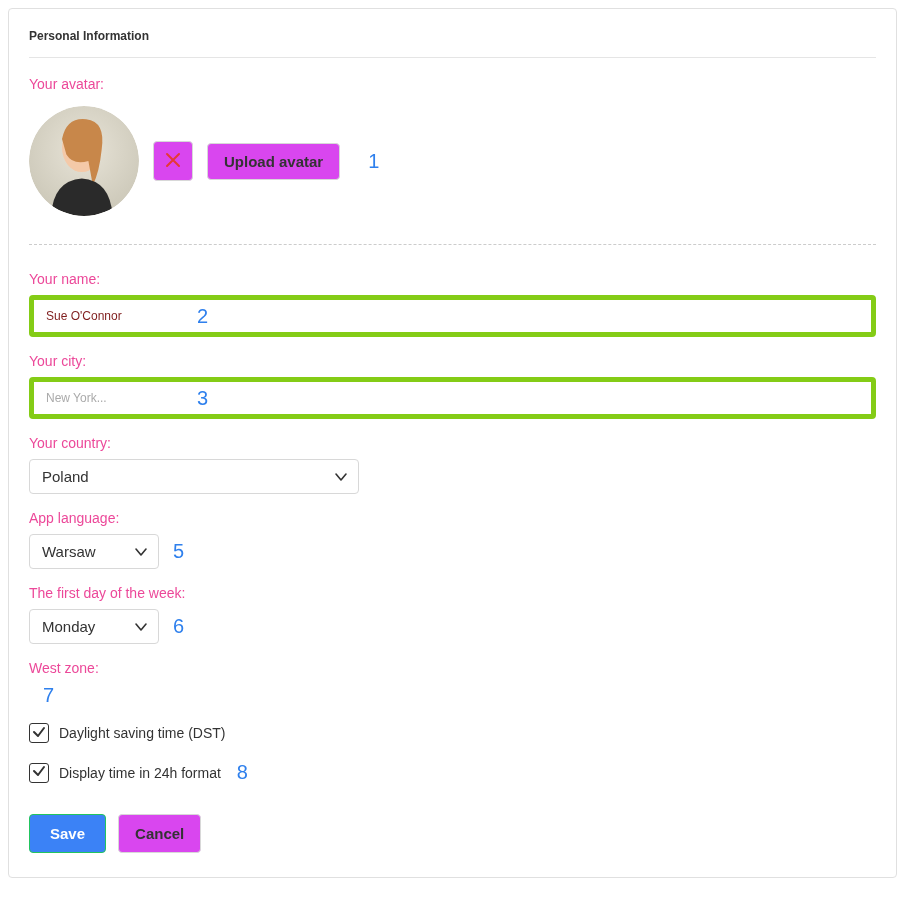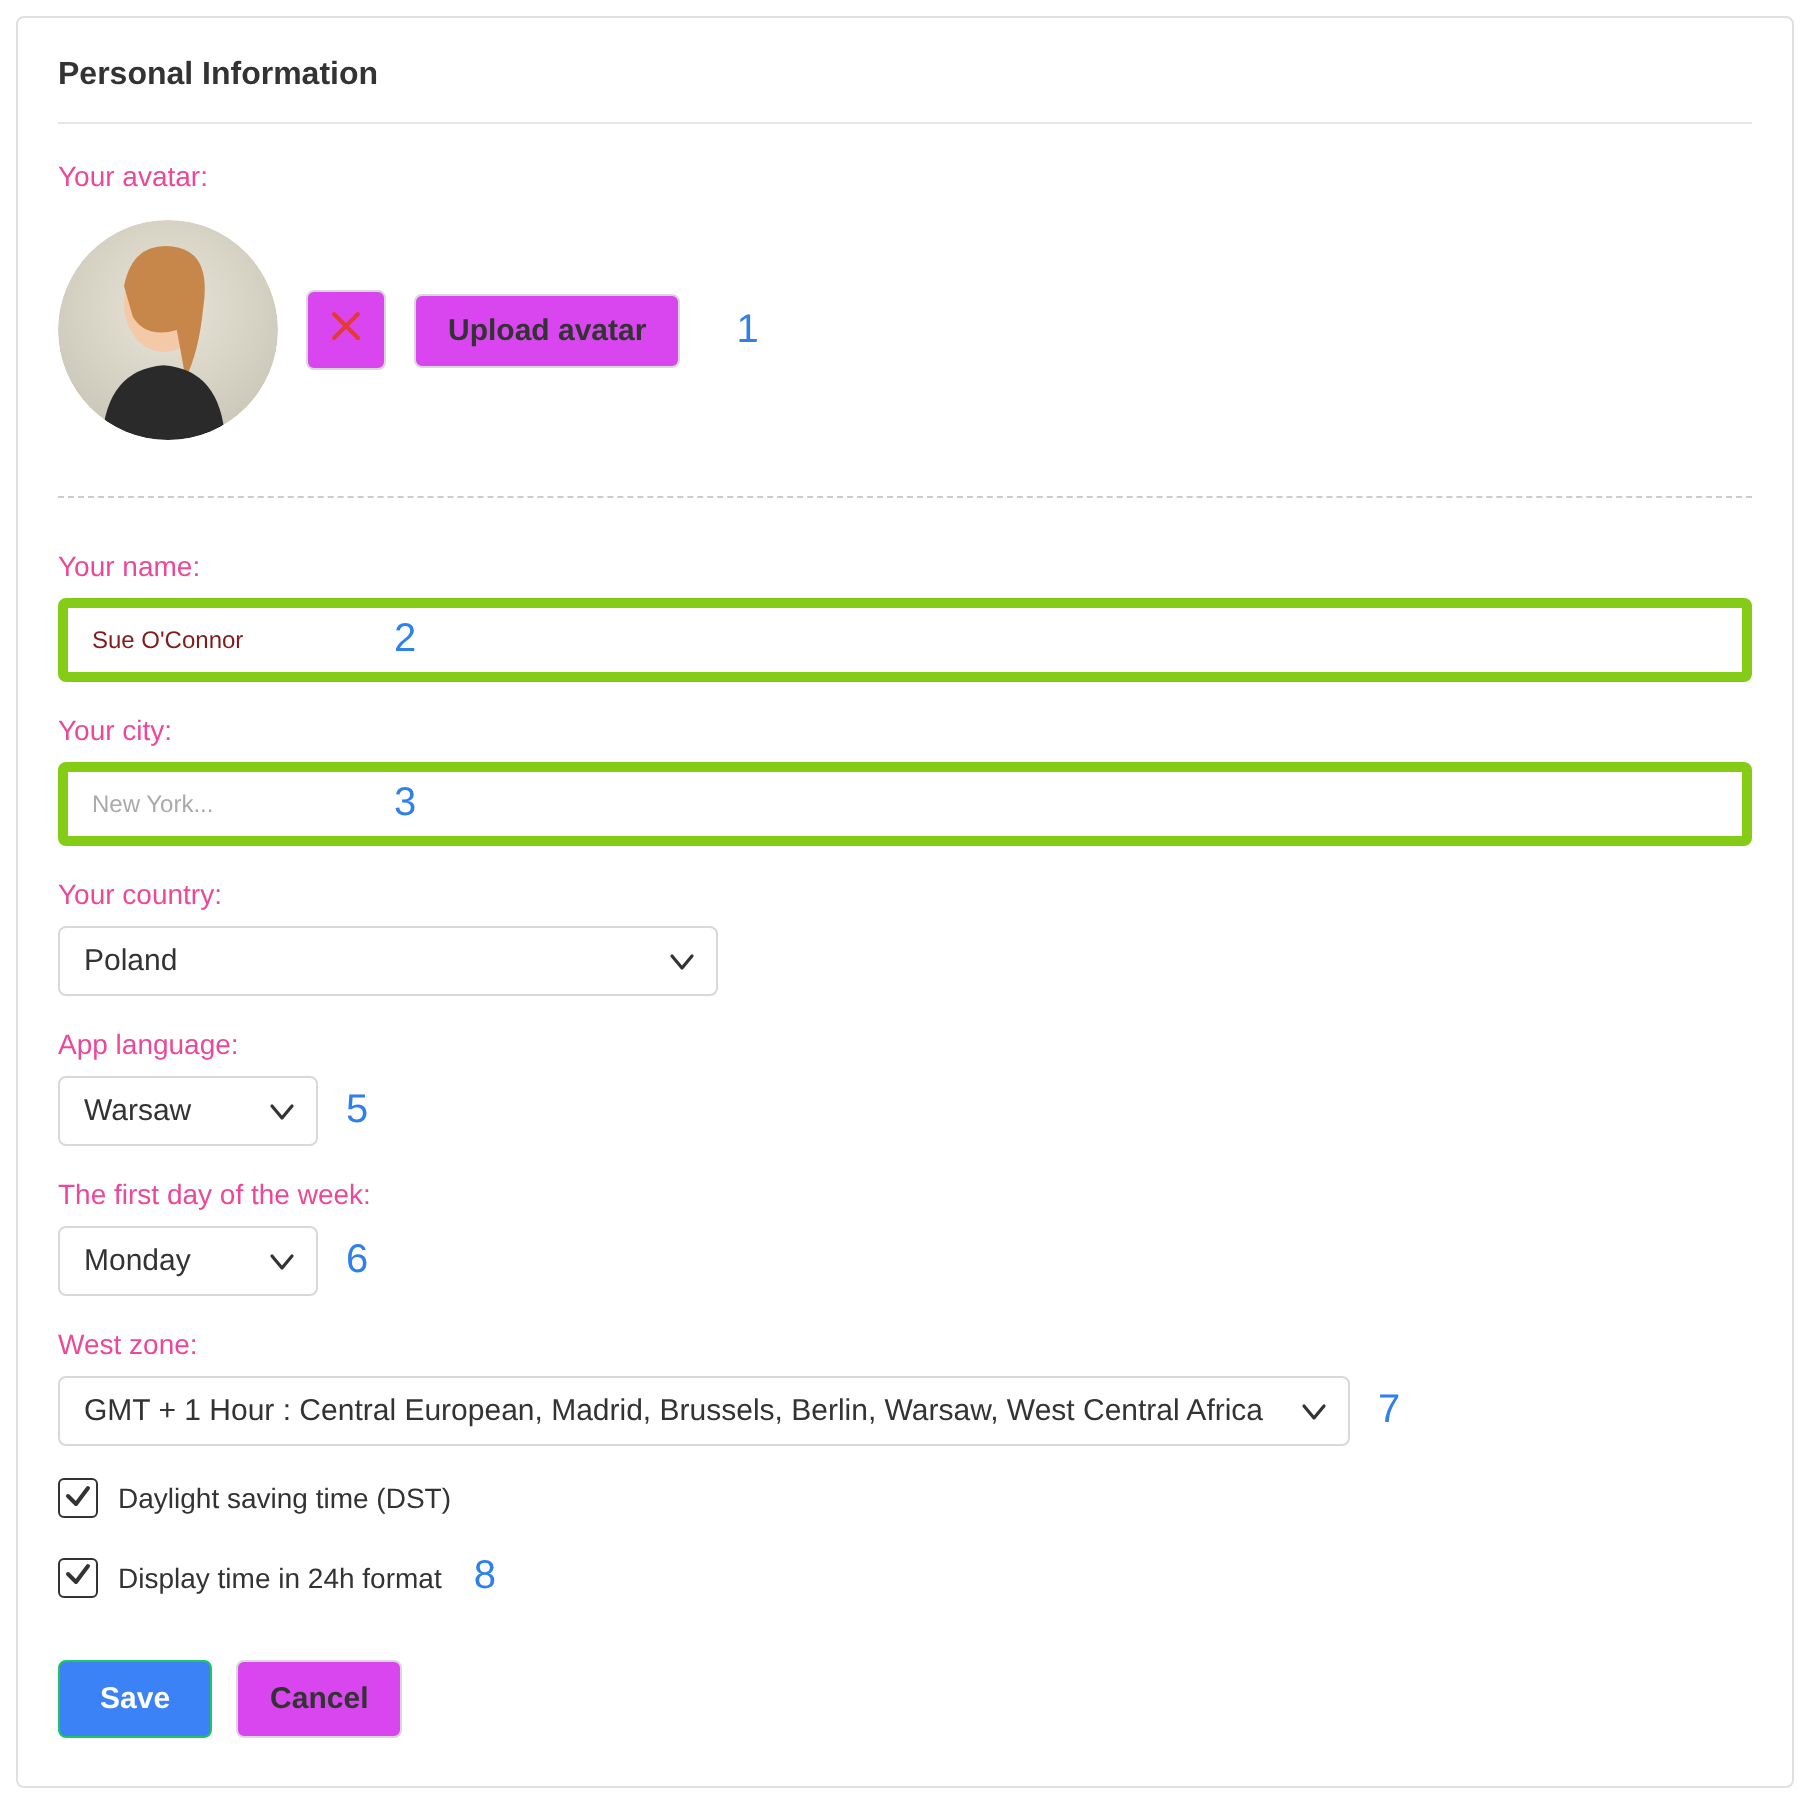--- a/index.html
+++ b/index.html
@@ -14,21 +14,21 @@
       background: #fff;
       padding: 8px;
     }
     .panel {
       border: 1px solid #e0e0e0;
       border-radius: 4px;
       padding: 20px 20px 24px 20px;
       width: 889px;
     }
     .panel-title {
-      font-size: 16px;
+      font-size: 12px;
       font-weight: 700;
       margin-bottom: 14px;
     }
     .hr-solid {
       border: none;
       border-top: 1px solid #e5e5e5;
       margin-bottom: 18px;
     }
     .hr-dashed {
       border: none;
@@ -271,28 +271,20 @@
             </svg>
         </span>
       </div>
       <span class="annot">6</span>
     </div>
   </div>
 
   <div class="field-block">
     <div class="label">West zone:</div>
     <div class="select-row">
-      <div class="select-wrap" style="width:646px;">
-        <span>GMT + 1 Hour : Central European, Madrid, Brussels, Berlin, Warsaw, West Central Africa</span>
-        <span class="chev">
-          <svg viewBox="0 0 14 14">
-              <path d="M2 4 L7 10 L12 4" stroke="#333" stroke-width="1.6" fill="none" stroke-linecap="round" stroke-linejoin="round"></path>
-            </svg>
-        </span>
-      </div>
       <span class="annot">7</span>
     </div>
   </div>
 
   <div class="checkbox-row">
     <div class="checkbox">
       <span>
         <svg viewBox="0 0 14 14">
             <path d="M2 7 L6 11 L12 3" stroke="#333" stroke-width="2" fill="none" stroke-linecap="round" stroke-linejoin="round"></path>
           </svg>

